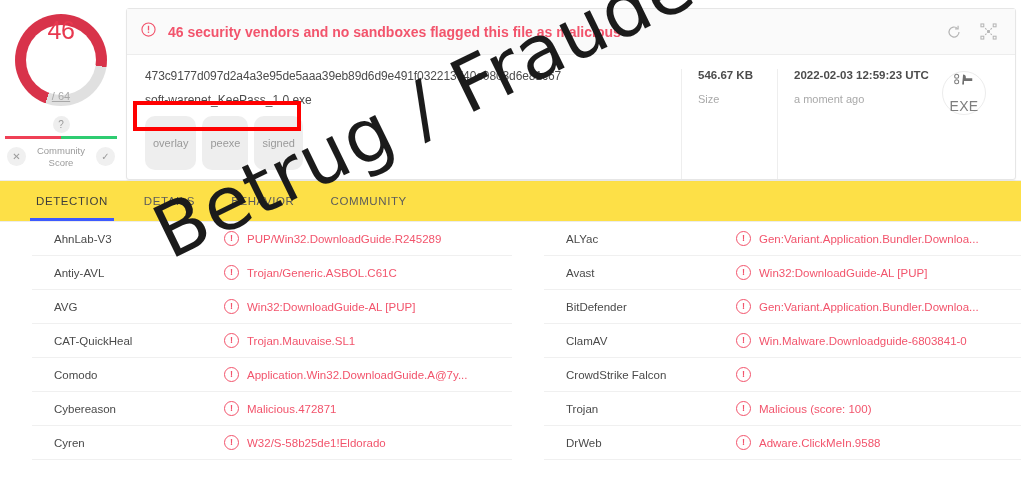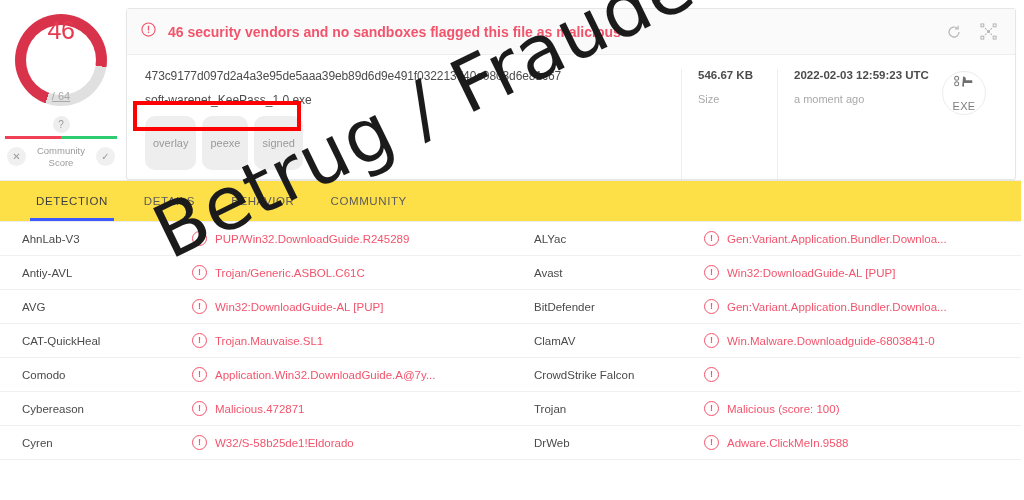--- a/index.html
+++ b/index.html
@@ -216,21 +216,21 @@
     width: 42px; height: 42px;
     border-radius: 50%;
     border: 1px solid #ececec;
     display: flex;
     flex-direction: column;
     align-items: center;
     justify-content: center;
     color: #7e7e7e;
   }
   .exe-label {
-    font-size: 11px;
+    font-size: 14px;
     letter-spacing: 0.3px;
     margin-top: 12px;
   }
 
   
   .tabbar {
     height: 42px;
     background: #fde047;
     border-top: 1px solid #ececec;
     border-bottom: 1px solid #ececec;
@@ -257,20 +257,21 @@
     background: #3d5afe;
   }
 
   
   .table {
     display: flex;
   }
   .tcol {
     flex: 1;
     min-width: 0;
+    padding-left: 32px;
   }
   .trow {
     display: flex;
     align-items: center;
     height: 34px;
     border-bottom: 1px solid #f0f0f0;
     padding-left: 22px;
     box-sizing: border-box;
   }
   .vendor {

